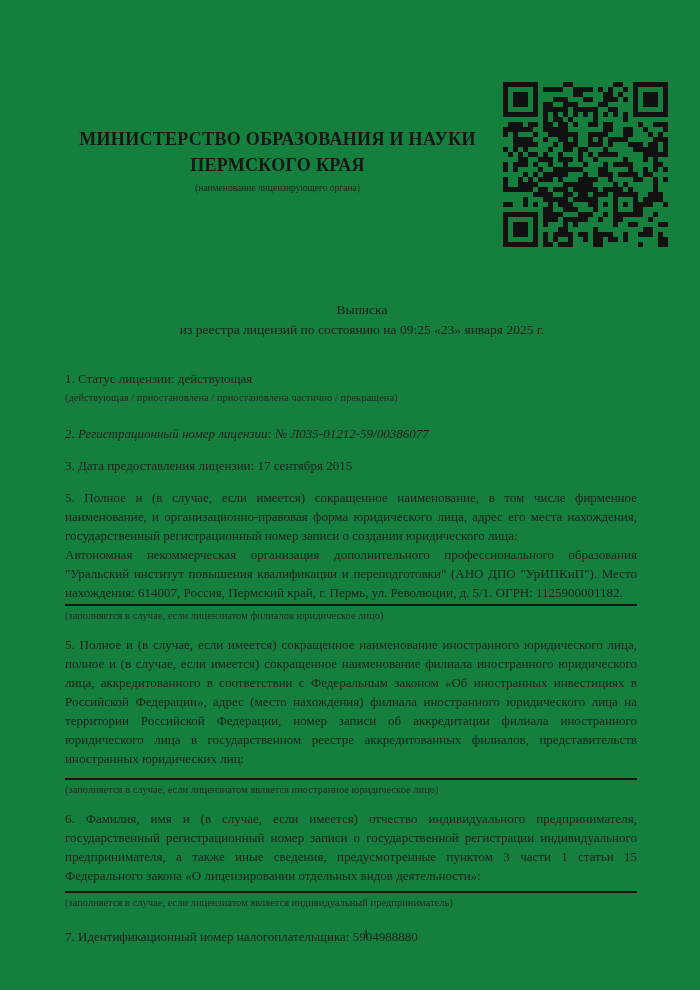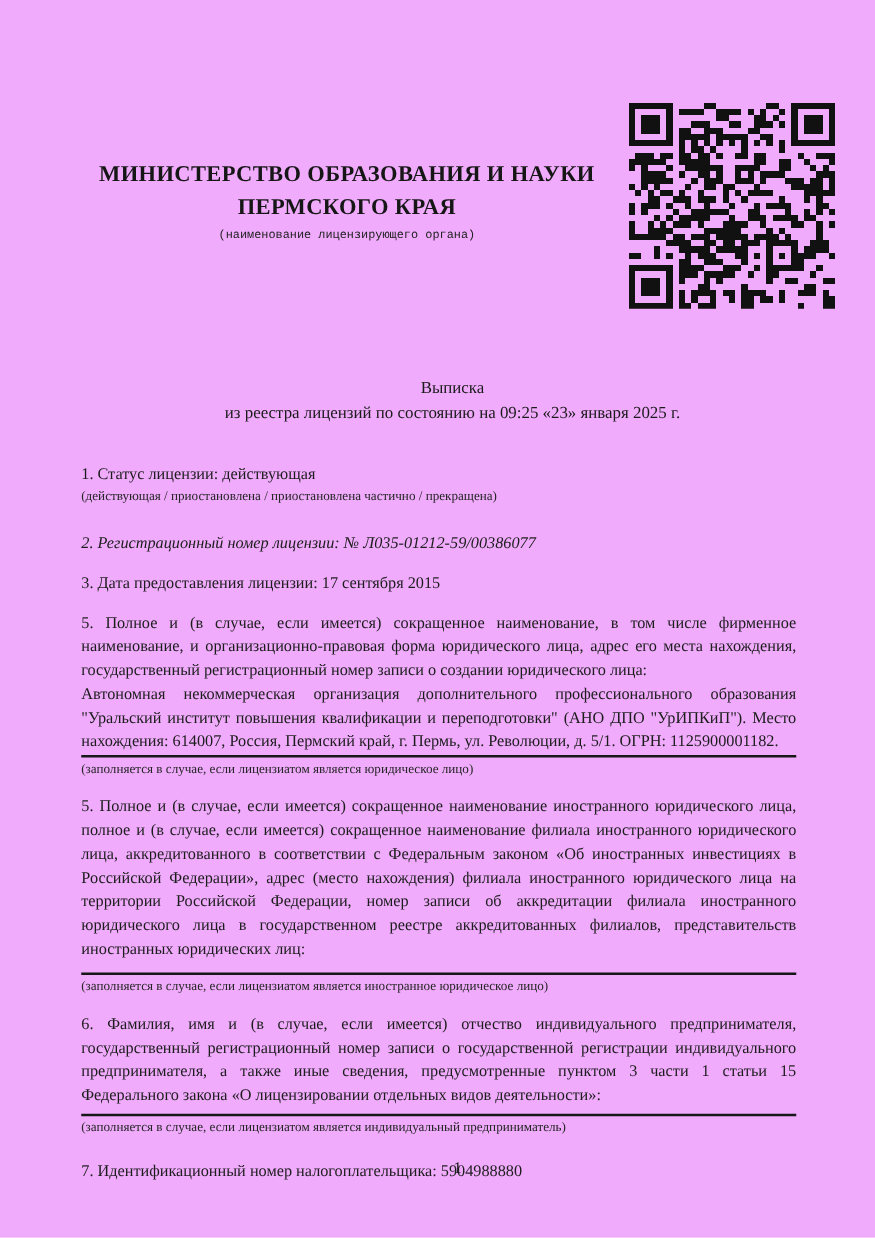--- a/index.html
+++ b/index.html
@@ -4,33 +4,33 @@
 <style>
   * { margin:0; padding:0; box-sizing:border-box; }
   html,body { background:#ffffff; }
   body {
     width:700px; height:990px;
     font-family:"Liberation Serif","DejaVu Serif",serif;
     color:#1d1d1d;
     position:relative;
     overflow:hidden;
   }
-  .page { position:absolute; inset:0; background:#f0abfc; }
+  .page { position:absolute; inset:0; background:#15803d; }
 
   
   .header-text {
     position:absolute; top:126px; left:65px; width:425px;
     text-align:center;
   }
   .ministry-name {
     font-size:18px; font-weight:bold; line-height:26px;
     letter-spacing:0.3px; color:#161616;
   }
   .header-caption {
-    font-size:9.5px; line-height:12px; margin-top:4px; color:#222;font-family:Liberation Mono, monospace;
+    font-size:9.5px; line-height:12px; margin-top:4px; color:#222;
   }
 
   
   .qr-box { position:absolute; top:82px; left:503px; width:165px; height:165px; }
 
   
   .doc-title {
     position:absolute; top:300px; left:76px; width:572px;
     text-align:center; font-size:13.5px; line-height:20px; color:#1b1b1b;
   }
@@ -617,21 +617,21 @@
     <div class="field-caption">(действующая / приостановлена / приостановлена частично / прекращена)</div>
 
     <p class="mt-item2">2. Регистрационный номер лицензии: № Л035-01212-59/00386077</p>
 
     <p class="mt-item">3. Дата предоставления лицензии: 17 сентября 2015</p>
 
     <div class="mt-item">
       <p class="just">5. Полное и (в случае, если имеется) сокращенное наименование, в том числе фирменное наименование, и организационно-правовая форма юридического лица, адрес его места нахождения, государственный регистрационный номер записи о создании юридического лица:</p>
       <p class="just">Автономная некоммерческая организация дополнительного профессионального образования "Уральский институт повышения квалификации и переподготовки" (АНО ДПО "УрИПКиП"). Место нахождения: 614007, Россия, Пермский край, г. Пермь, ул. Революции, д. 5/1. ОГРН: 1125900001182.</p>
       <div class="rule rule-after-4"></div>
-      <div class="field-caption">(заполняется в случае, если лицензиатом является юридическое лицо)</div>
+      <div class="field-caption">(заполняется в случае, если лицензиатом филиалов юридическое лицо)</div>
     </div>
 
     <div class="mt-item">
       <p class="just">5. Полное и (в случае, если имеется) сокращенное наименование иностранного юридического лица, полное и (в случае, если имеется) сокращенное наименование филиала иностранного юридического лица, аккредитованного в соответствии с Федеральным законом «Об иностранных инвестициях в Российской Федерации», адрес (место нахождения) филиала иностранного юридического лица на территории Российской Федерации, номер записи об аккредитации филиала иностранного юридического лица в государственном реестре аккредитованных филиалов, представительств иностранных юридических лиц:</p>
       <div class="rule rule-after-5"></div>
       <div class="field-caption">(заполняется в случае, если лицензиатом является иностранное юридическое лицо)</div>
     </div>
 
     <div class="mt-item">
       <p class="just">6. Фамилия, имя и (в случае, если имеется) отчество индивидуального предпринимателя, государственный регистрационный номер записи о государственной регистрации индивидуального предпринимателя, а также иные сведения, предусмотренные пунктом 3 части 1 статьи 15 Федерального закона «О лицензировании отдельных видов деятельности»:</p>

